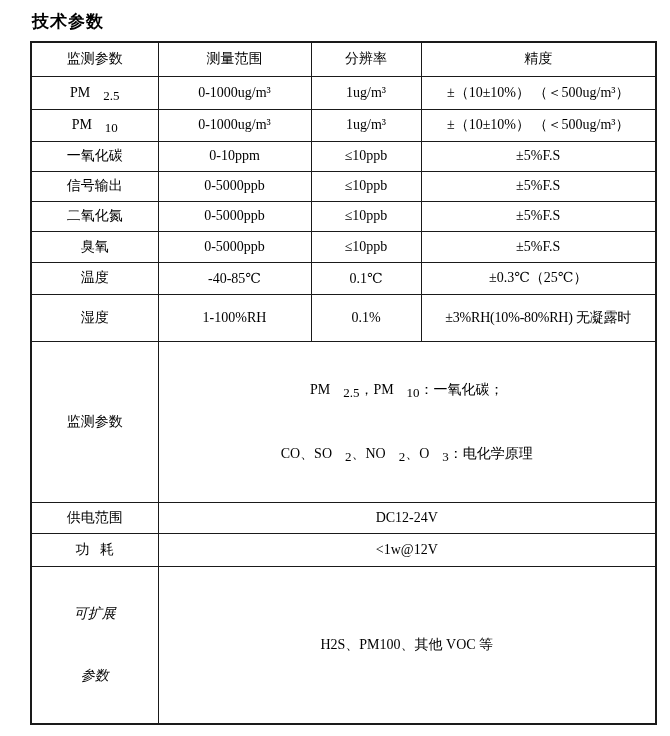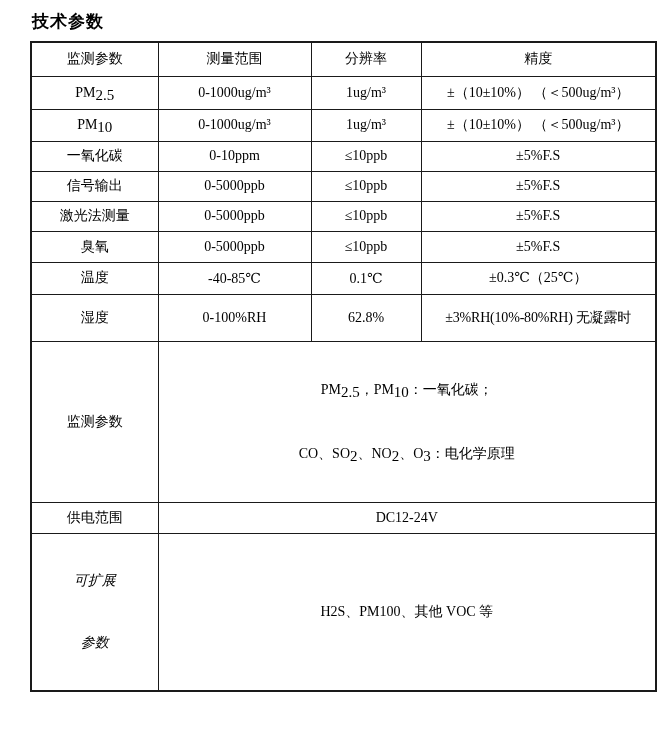--- a/index.html
+++ b/index.html
@@ -38,23 +38,24 @@
     font-size: 14px;
     padding: 0 14px;
     white-space: pre-wrap;
     overflow: hidden;
   }
   col.c1 { width: 127px; }
   col.c2 { width: 153px; }
   col.c3 { width: 110px; }
   col.c4 { width: 235px; }
   sub {
-    font-size: 15px;
+    font-size: 13px;
     line-height: 0;
     vertical-align: -3px;
+    margin-left: 13px;
   }
   .pline { line-height: 1.15; margin: 8px 0; }
   .two-line div { line-height: 1.15; margin: 7px 0; font-style: italic; }
   .acc-long { font-size: 13.5px; letter-spacing: -0.2px; }
 </style>
 </head>
 <body>
 
 <div class="page">
 
@@ -98,21 +99,21 @@
     </tr>
 
     <tr style="height:30px">
       <td>信号输出</td>
       <td>0-5000ppb</td>
       <td>≤10ppb</td>
       <td>±5%F.S</td>
     </tr>
 
     <tr style="height:30px">
-      <td>激光法测量</td>
+      <td>二氧化氮</td>
       <td>0-5000ppb</td>
       <td>≤10ppb</td>
       <td>±5%F.S</td>
     </tr>
 
     <tr style="height:31px">
       <td>臭氧</td>
       <td>0-5000ppb</td>
       <td>≤10ppb</td>
       <td>±5%F.S</td>
@@ -120,38 +121,42 @@
 
     <tr style="height:32px">
       <td>温度</td>
       <td>-40-85℃</td>
       <td>0.1℃</td>
       <td>±0.3℃（25℃）</td>
     </tr>
 
     <tr style="height:47px">
       <td>湿度</td>
-      <td>0-100%RH</td>
-      <td>62.8%</td>
+      <td>1-100%RH</td>
+      <td>0.1%</td>
       <td class="acc-long">±3%RH(10%-80%RH) 无凝露时</td>
     </tr>
 
     <tr style="height:68px">
       <td>监测参数</td>
       <td colspan="3">
         <div class="pline"><span>PM</span><sub>2.5</sub><span>，PM</span><sub>10</sub><span>：一氧化碳；</span></div>
         <div class="pline"><span>CO、SO</span><sub>2</sub><span>、NO</span><sub>2</sub><span>、O</span><sub>3</sub><span>：电化学原理</span></div>
       </td>
     </tr>
 
     <tr style="height:31px">
       <td>供电范围</td>
       <td colspan="3">DC12-24V</td>
     </tr>
 
+    <tr style="height:33px">
+      <td>功   耗</td>
+      <td colspan="3">&lt;1w@12V</td>
+    </tr>
 
 
     <tr style="height:65px">
       <td class="two-line">
         <div>可扩展</div>
         <div>参数</div>
       </td>
       <td colspan="3">H2S、PM100、其他 VOC 等</td>
     </tr>
 

